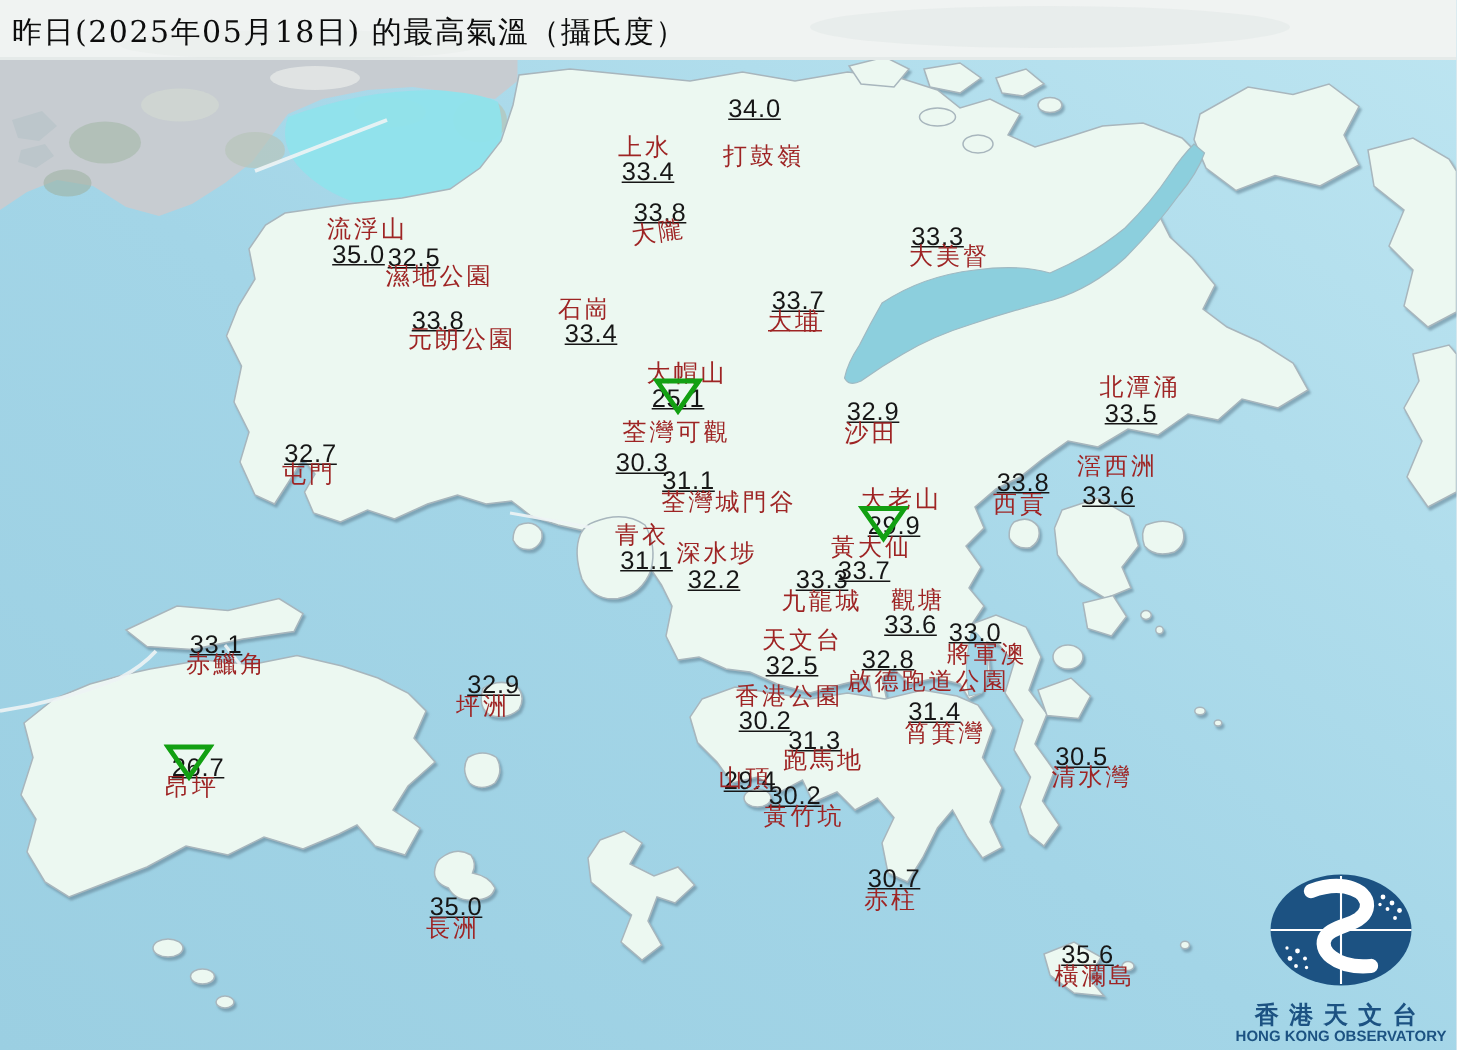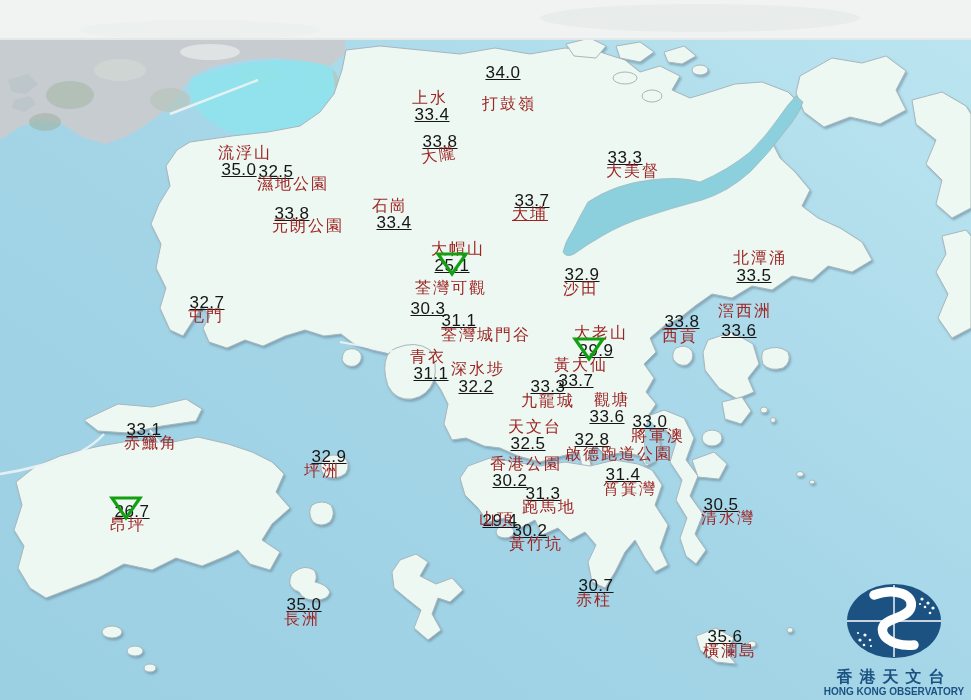--- a/index.html
+++ b/index.html
@@ -114,20 +114,21 @@
     </g>
 
     <g>
       <rect x="0" y="0" width="971" height="40" fill="#f0f3f2"></rect>
       <ellipse cx="700" cy="18" rx="160" ry="14" fill="#e6ebea" opacity="0.8"></ellipse>
       <ellipse cx="200" cy="30" rx="120" ry="10" fill="#e9eeec" opacity="0.7"></ellipse>
       <rect x="0" y="38" width="971" height="2" fill="#dde4e3" opacity="0.6"></rect>
     </g>
   </svg>
 
+  <div id="title">昨日(2025年05月18日) 的最高氣溫（攝氏度）</div>
 
   <div id="stations">
       <div class="s-val" style="left: 503px; top: 64px;">34.0</div>
       <div class="s-name" style="left: 509px; top: 49px; margin-top: 47px;">打鼓嶺</div>
       <div class="s-val" style="left: 432px; top: 106px;">33.4</div>
       <div class="s-name" style="left: 430px; top: 90px;">上水</div>
       <div class="s-val" style="left: 440px; top: 133px;">33.8</div>
       <div class="s-name" style="left: 439px; top: 147px; transform: translateX(-50%) rotate(-8deg);">大隴</div>
       <div class="s-val" style="left: 239px; top: 161px;">35.0</div>
       <div class="s-name" style="left: 245px; top: 145px;">流浮山</div>

